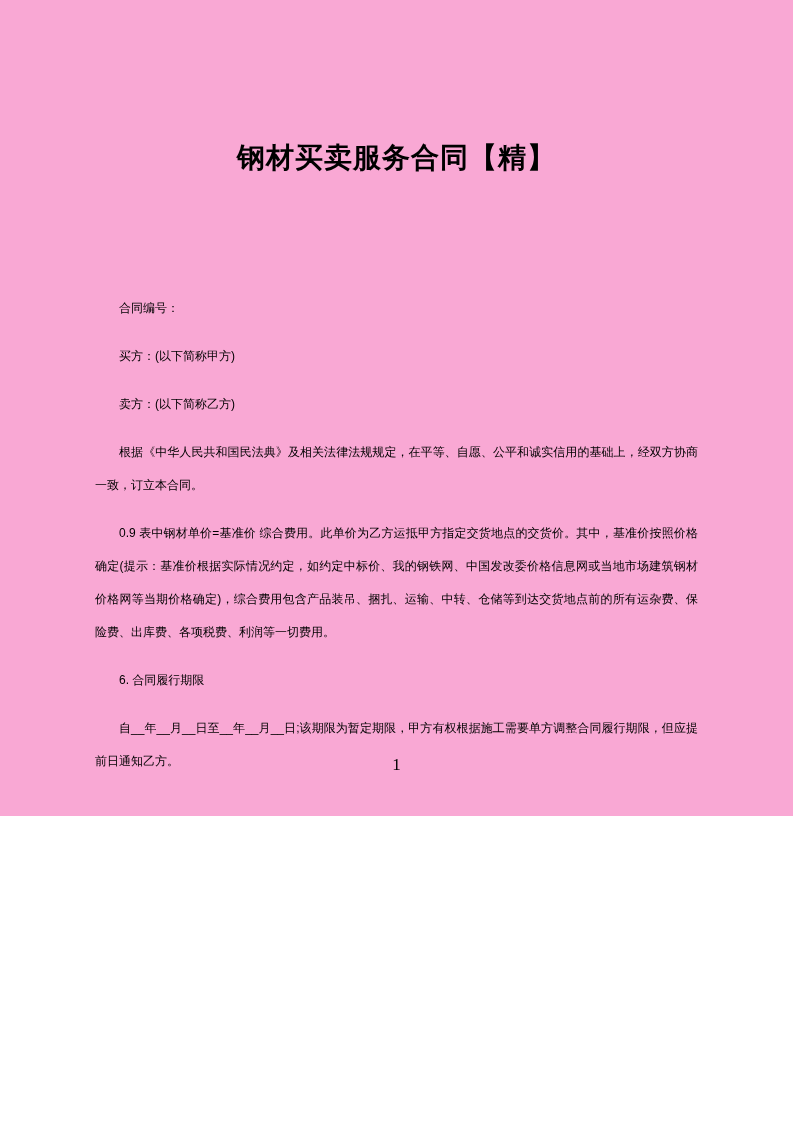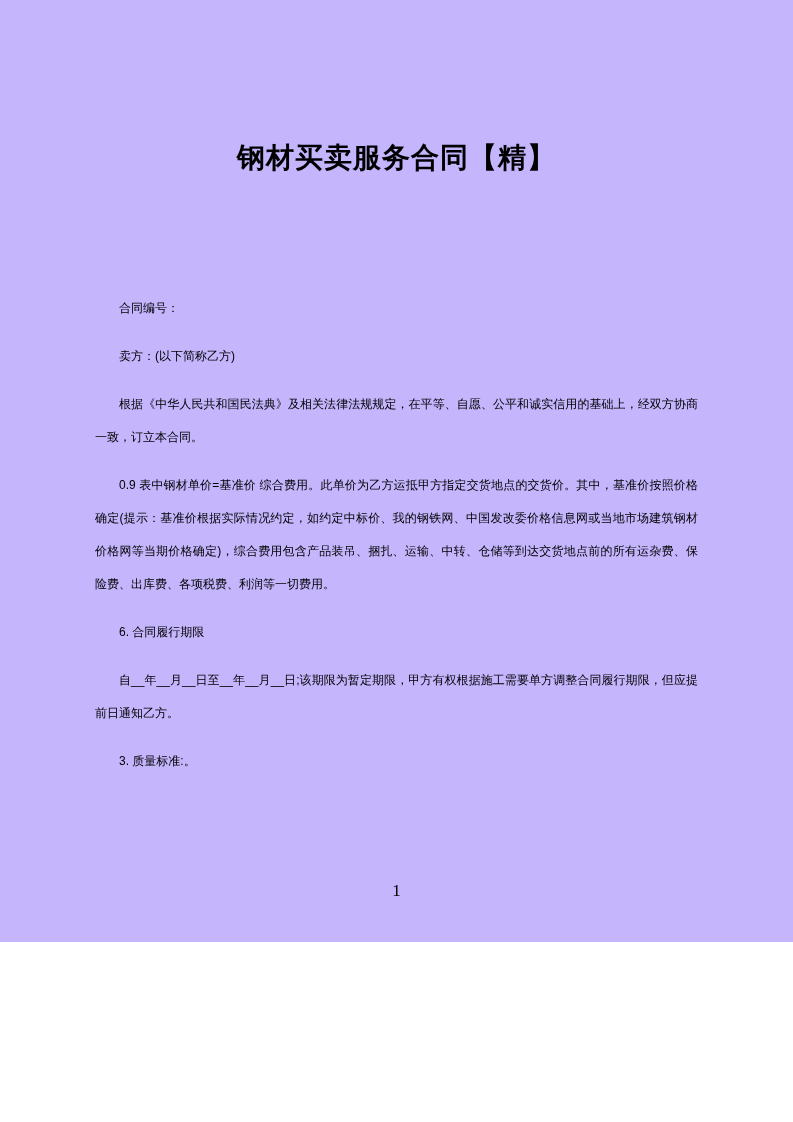--- a/index.html
+++ b/index.html
@@ -4,23 +4,23 @@
 <style>
   * { margin: 0; padding: 0; box-sizing: border-box; }
   html, body {
     background: #ffffff;
     font-family: "Liberation Sans", "DejaVu Sans", sans-serif;
     color: #000000;
   }
   .page {
     position: relative;
     width: 793px;
-    height: 942px;
+    height: 816px;
     margin: 0 auto;
-    background: #c4b5fd;
+    background: #f9a8d4;
     padding: 138px 95px 0 95px;
     overflow: hidden;
   }
   .doc-title {
     font-size: 28px;
     font-weight: 700;
     line-height: 40px;
     text-align: center;
     letter-spacing: 1px;
     margin-bottom: 114px;
@@ -48,22 +48,22 @@
   }
 </style>
 </head>
 <body>
 
 <div class="page">
 
   <h1 class="doc-title">钢材买卖服务合同【精】</h1>
 
   <p class="para">合同编号：</p>
+  <p class="para">买方：(以下简称甲方)</p>
   <p class="para">卖方：(以下简称乙方)</p>
   <p class="para">根据《中华人民共和国民法典》及相关法律法规规定，在平等、自愿、公平和诚实信用的基础上，经双方协商一致，订立本合同。</p>
   <p class="para">0.9 表中钢材单价=基准价 综合费用。此单价为乙方运抵甲方指定交货地点的交货价。其中，基准价按照价格确定(提示：基准价根据实际情况约定，如约定中标价、我的钢铁网、中国发改委价格信息网或当地市场建筑钢材价格网等当期价格确定)，综合费用包含产品装吊、捆扎、运输、中转、仓储等到达交货地点前的所有运杂费、保险费、出库费、各项税费、利润等一切费用。</p>
   <p class="para">6. 合同履行期限</p>
   <p class="para">自__年__月__日至__年__月__日;该期限为暂定期限，甲方有权根据施工需要单方调整合同履行期限，但应提前日通知乙方。</p>
-  <p class="para">3. 质量标准:。</p>
 
   <div class="page-number">1</div>
 
 </div>
 
 </body></html>

